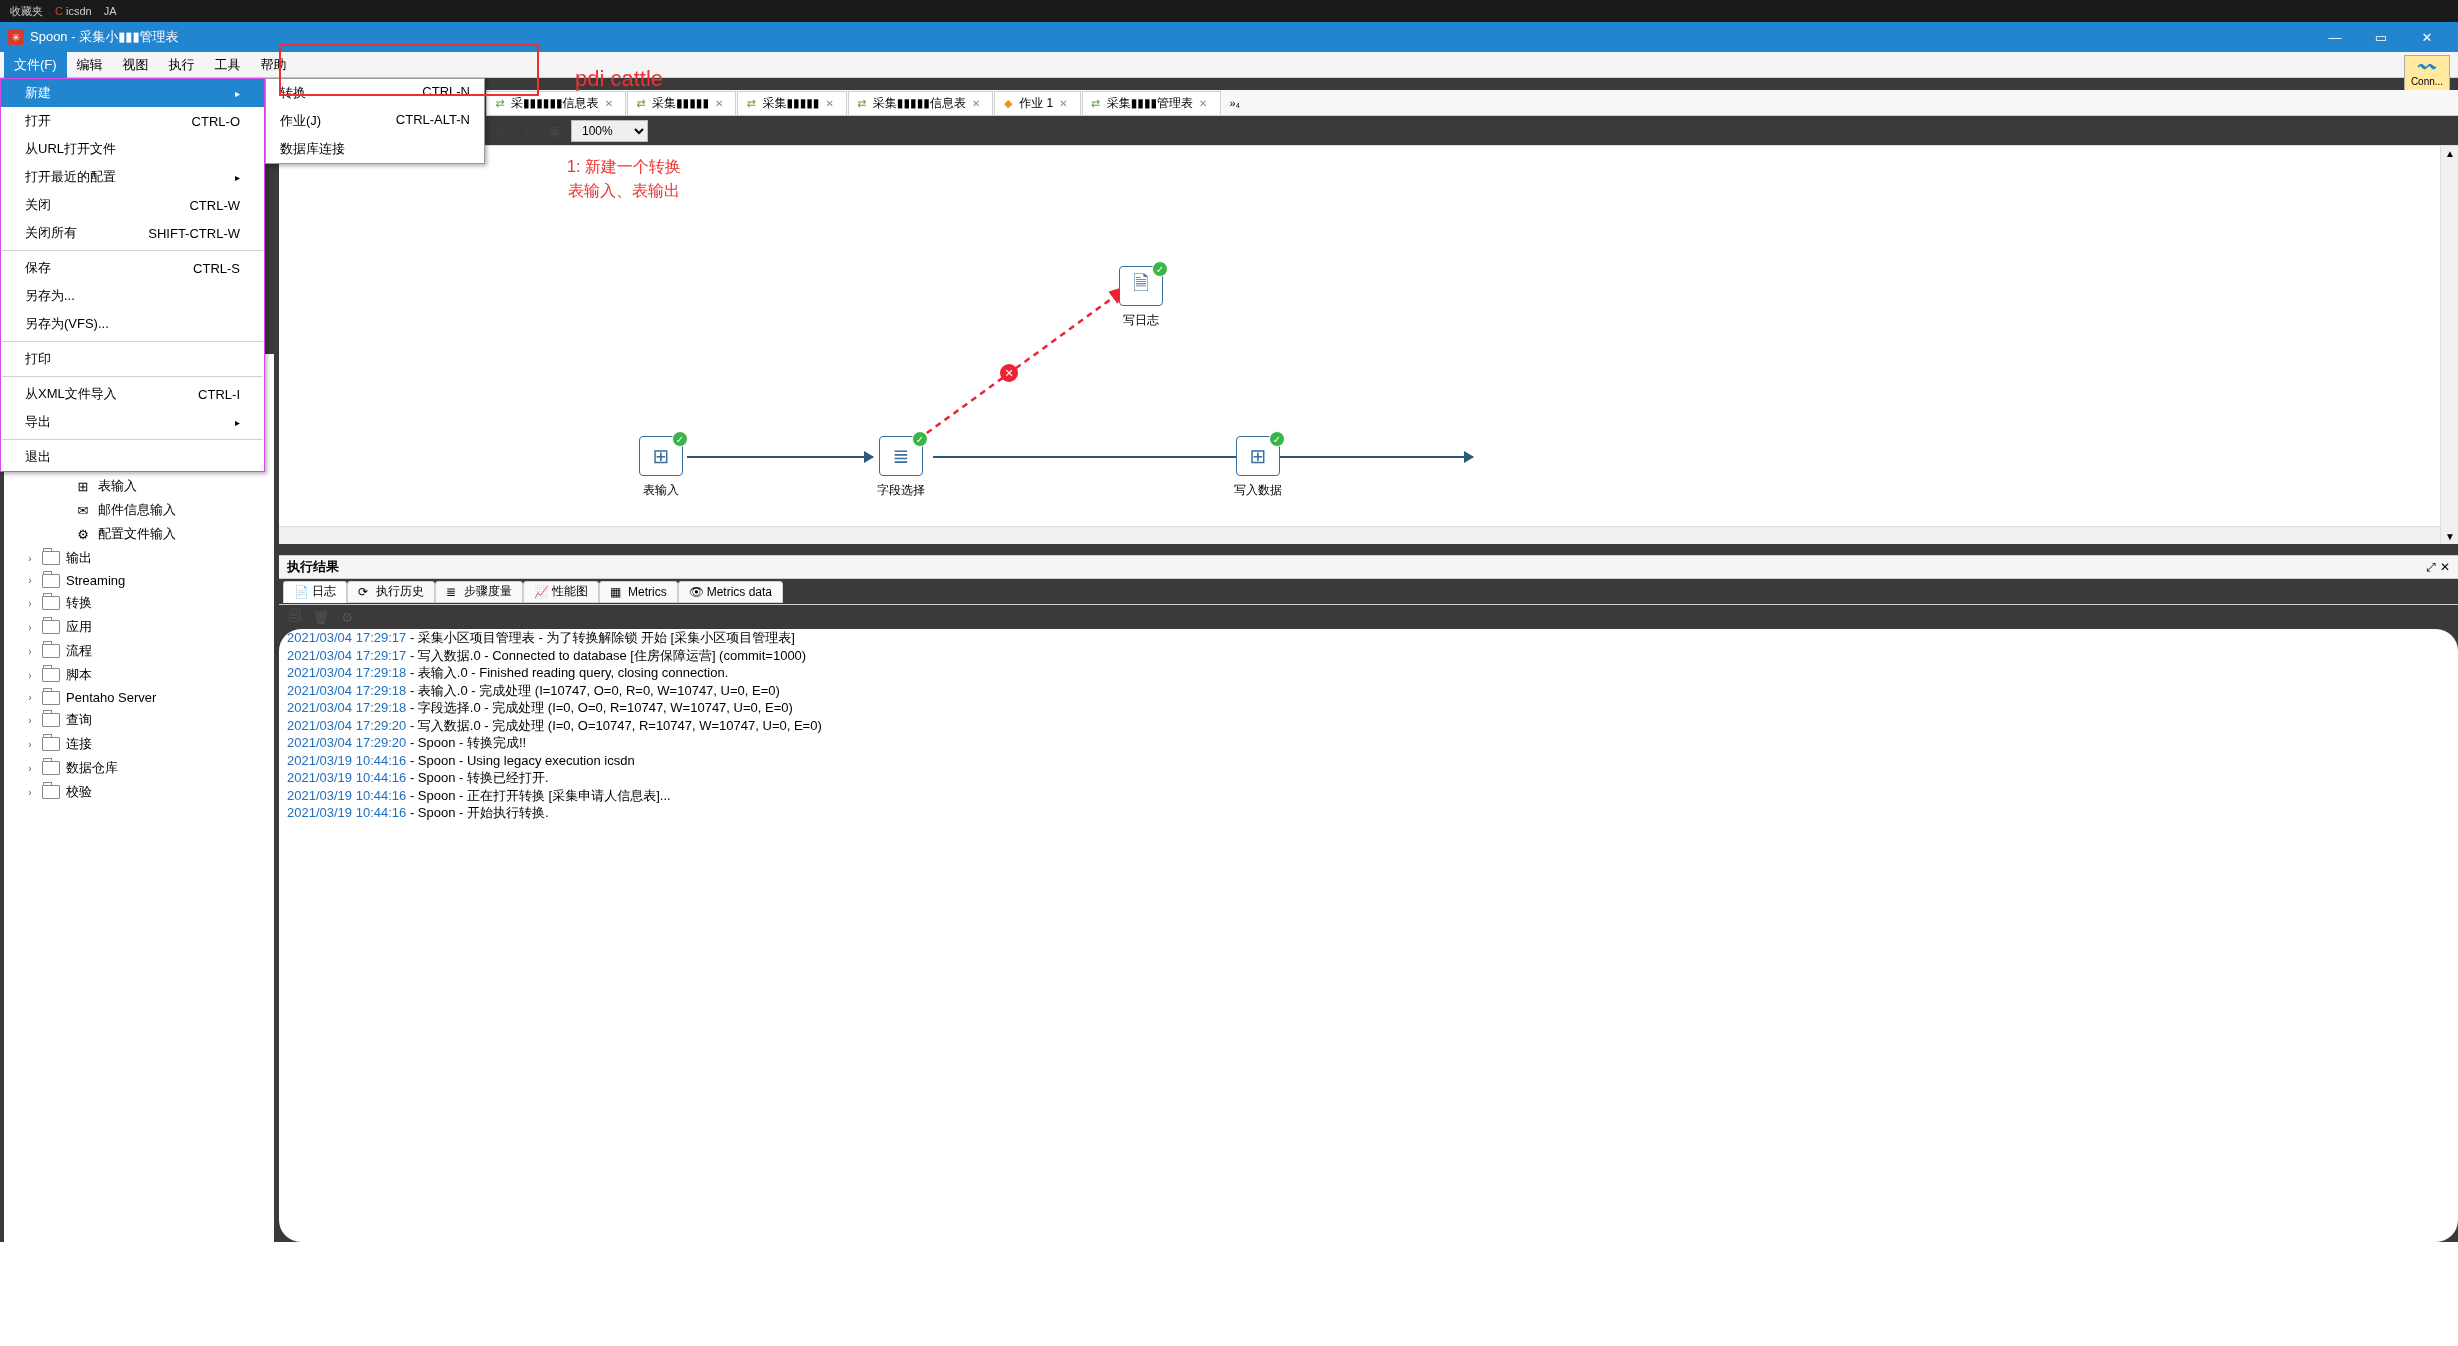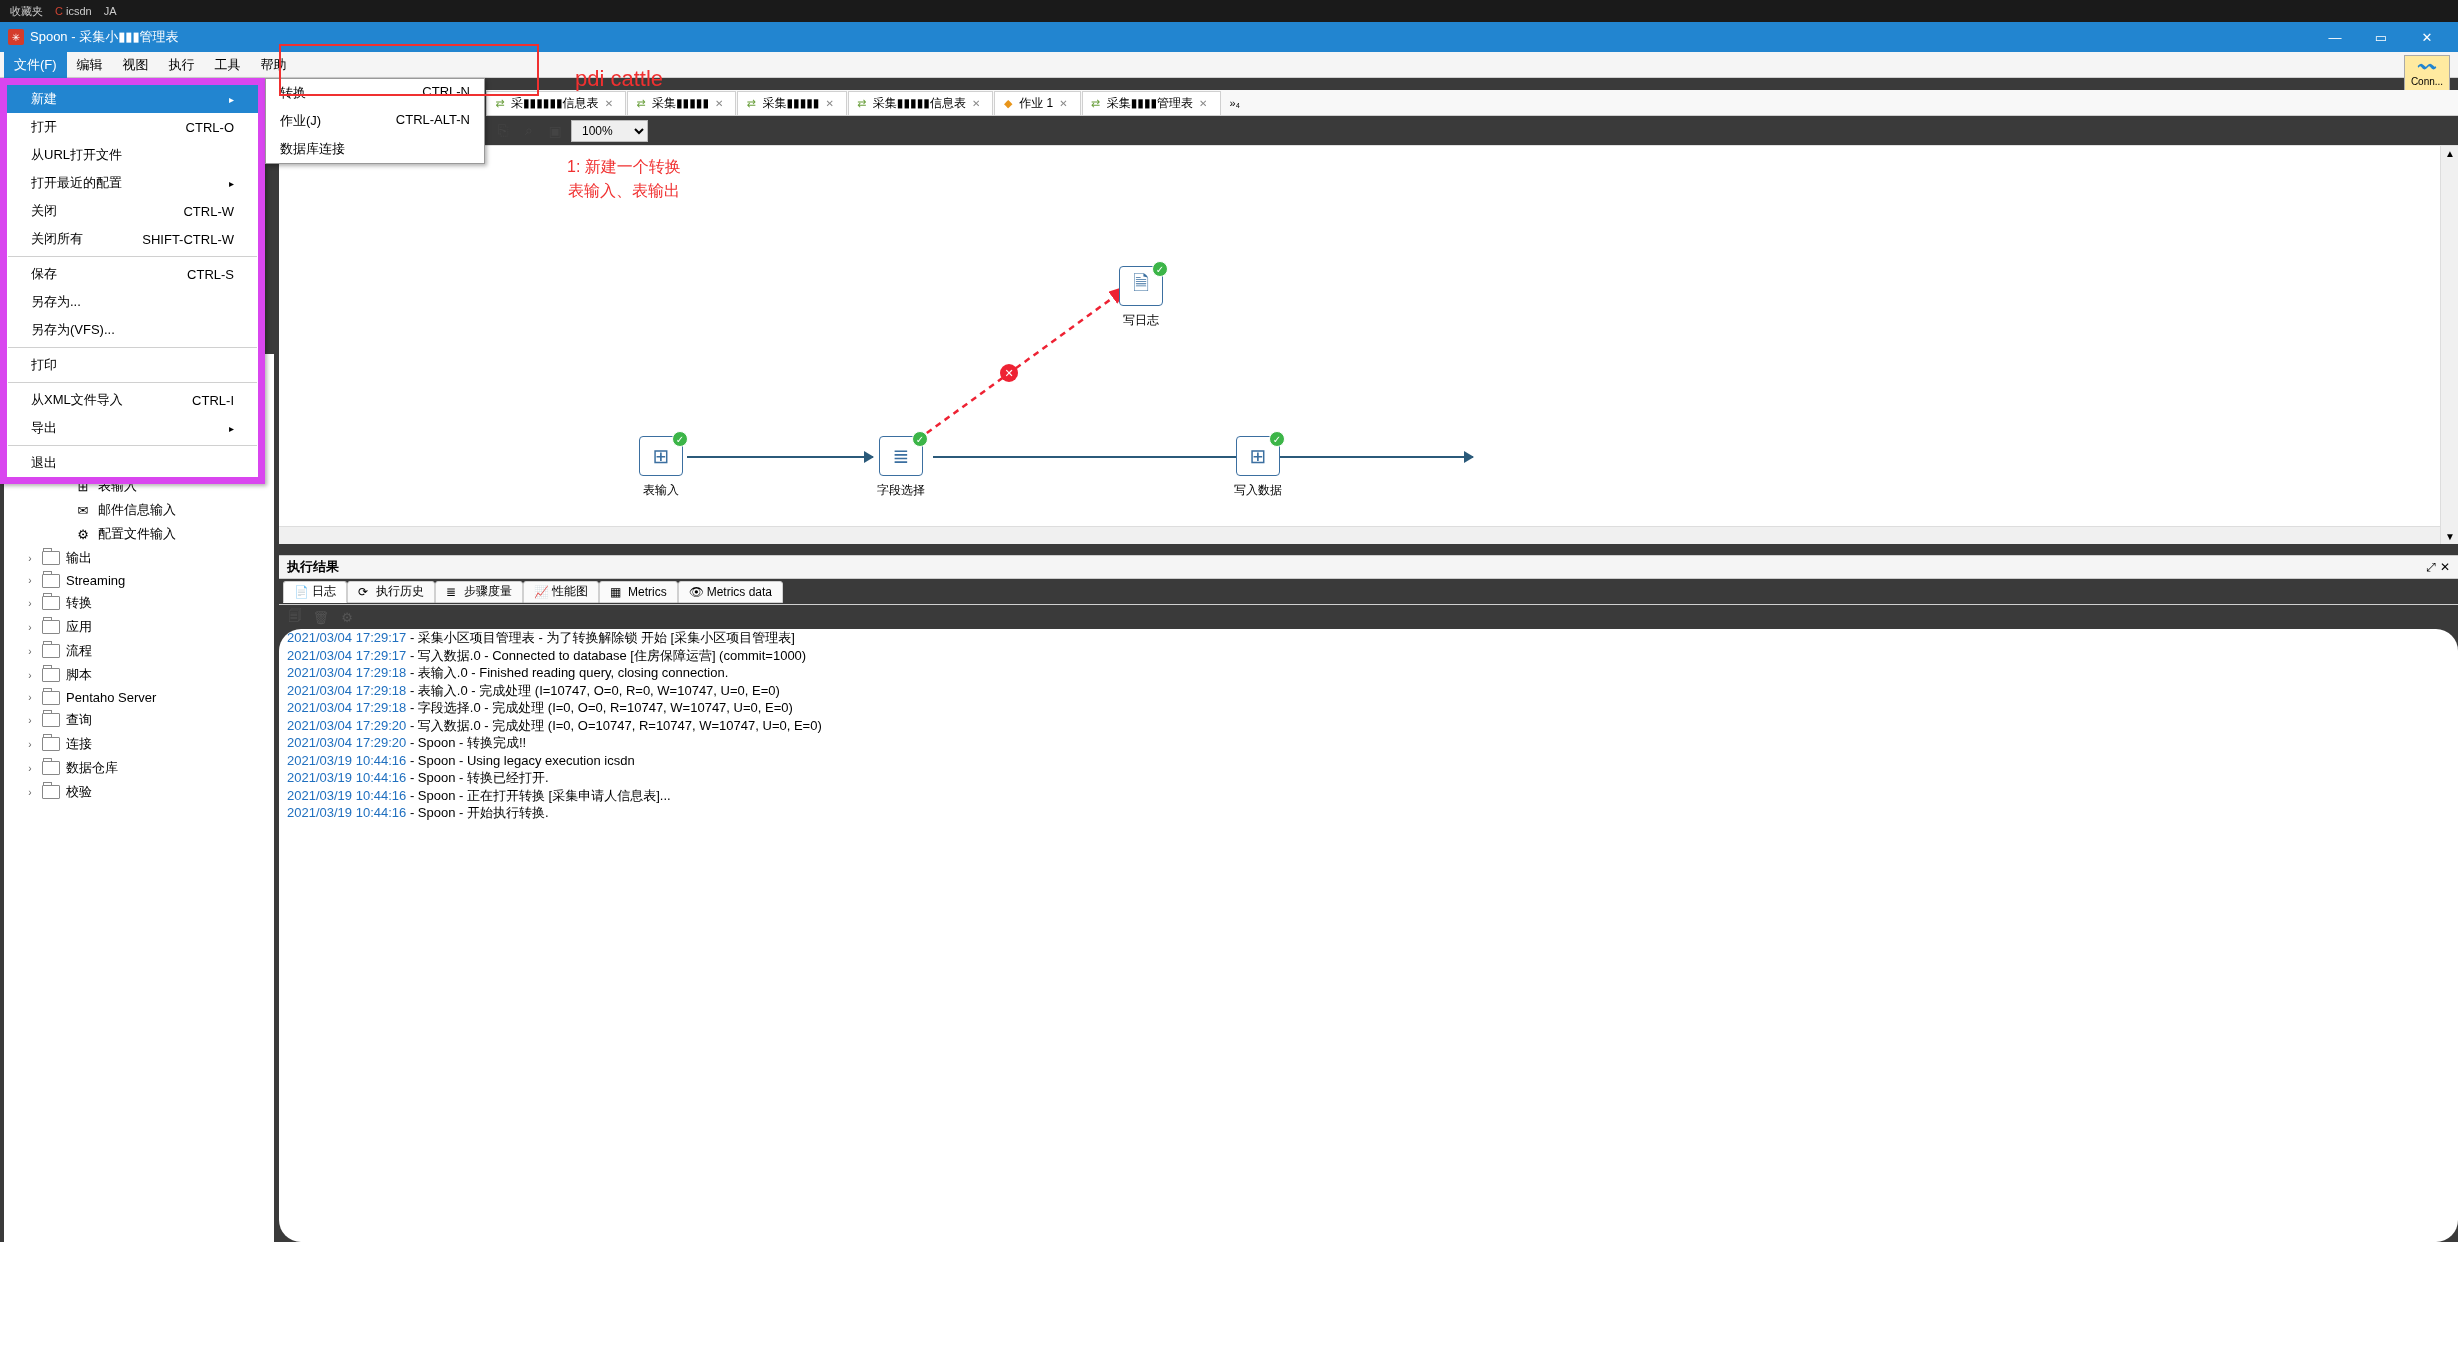--- a/index.html
+++ b/index.html
@@ -15,21 +15,21 @@
 .titlebar-title { flex: 1; font-size: 13px; }
 .win-controls { display: flex; gap: 0; }
 .win-btn { width: 46px; height: 30px; display: flex; align-items: center; justify-content: center; color: #fff; }
 
 .menubar { height: 26px; background: #f5f5f5; border-bottom: 1px solid #d0d0d0; display: flex; align-items: center; padding-left: 4px; position: relative; }
 .menu-item { padding: 4px 10px; cursor: default; }
 .menu-item.active { background: #2285d0; color: #fff; }
 .conn-box { position: absolute; right: 8px; top: 3px; width: 46px; height: 42px; background: #ffeaa0; border: 1px solid #aaa; display: flex; flex-direction: column; align-items: center; font-size: 10px; }
 .conn-box .swoosh { font-size: 18px; color: #2285d0; line-height: 20px; }
 
-.file-menu { position: absolute; left: 0; top: 78px; width: 265px; background: #fff; border: 7px solid #d946ef; box-shadow: 2px 2px 4px rgba(0,0,0,0.3); z-index: 100; }
+.file-menu { position: absolute; left: 0; top: 78px; width: 265px; background: #fff; border: 1px solid #d946ef; box-shadow: 2px 2px 4px rgba(0,0,0,0.3); z-index: 100; }
 .file-menu .mi { padding: 5px 24px; display: flex; justify-content: space-between; align-items: center; }
 .file-menu .mi.hl { background: #2285d0; color: #fff; }
 .file-menu .sep { height: 1px; background: #d0d0d0; margin: 3px 1px; }
 .file-menu .arrow::after { content: "▸"; font-size: 10px; }
 
 .submenu { position: absolute; left: 265px; top: 78px; width: 220px; background: #fff; border: 1px solid #999; box-shadow: 2px 2px 4px rgba(0,0,0,0.3); z-index: 100; }
 .submenu .mi { padding: 5px 14px; display: flex; justify-content: space-between; }
 .red-box { position: absolute; left: 279px; top: 44px; width: 260px; height: 52px; border: 2px solid #f03030; z-index: 200; pointer-events: none; }
 .anno1 { position: absolute; left: 575px; top: 66px; color: #f03030; font-size: 22px; font-family: sans-serif; z-index:200; }
 .anno2 { position: absolute; left: 567px; top: 155px; color: #f03030; font-size: 16px; text-align: center; z-index:200; line-height: 1.5; }

